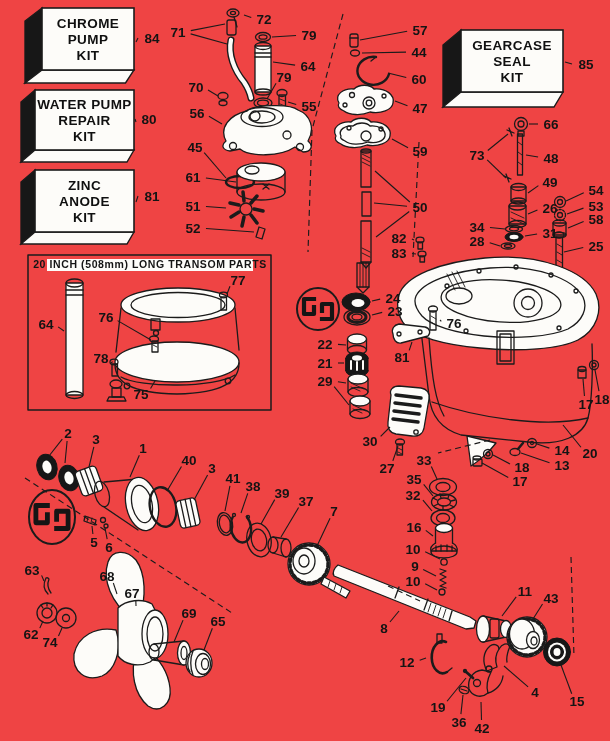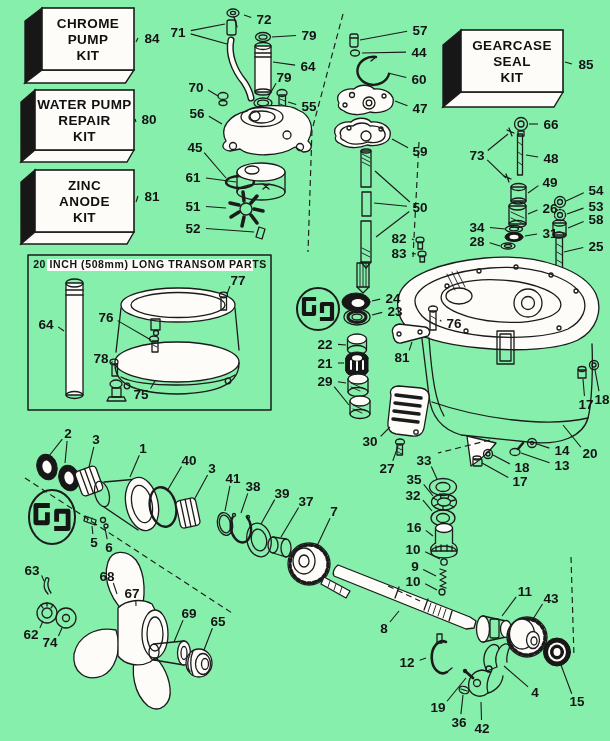--- a/index.html
+++ b/index.html
@@ -1,16 +1,16 @@
 <!DOCTYPE html>
 <html><head>
 <meta charset="utf-8">
 <style>
   html,body{margin:0;padding:0;background:#ffffff;}
-  .canvas{position:relative;width:610px;height:741px;background:#86efac;overflow:hidden;
+  .canvas{position:relative;width:610px;height:741px;background:#ef4444;overflow:hidden;
           font-family:"Liberation Sans",sans-serif;}
   svg{display:block;}
   .part-no{font:700 13.5px "Liberation Sans",sans-serif;fill:#141414;}
   .kit-text{font:700 13.5px "Liberation Sans",sans-serif;fill:#101010;letter-spacing:.4px;}
   .box-title{font:700 10.5px "Liberation Sans",sans-serif;fill:#141414;letter-spacing:.6px;}
   .leader{stroke:#1b1b1b;stroke-width:1.1;fill:none;}
   .dash{stroke:#1b1b1b;stroke-width:1.15;fill:none;stroke-dasharray:6 4;}
   .paper{fill:#fdfcf9;stroke:#1b1b1b;stroke-width:1.3;stroke-linejoin:round;}
   .ink{fill:#171717;stroke:#171717;stroke-width:1;}
   .thick{stroke-width:2.4;}

